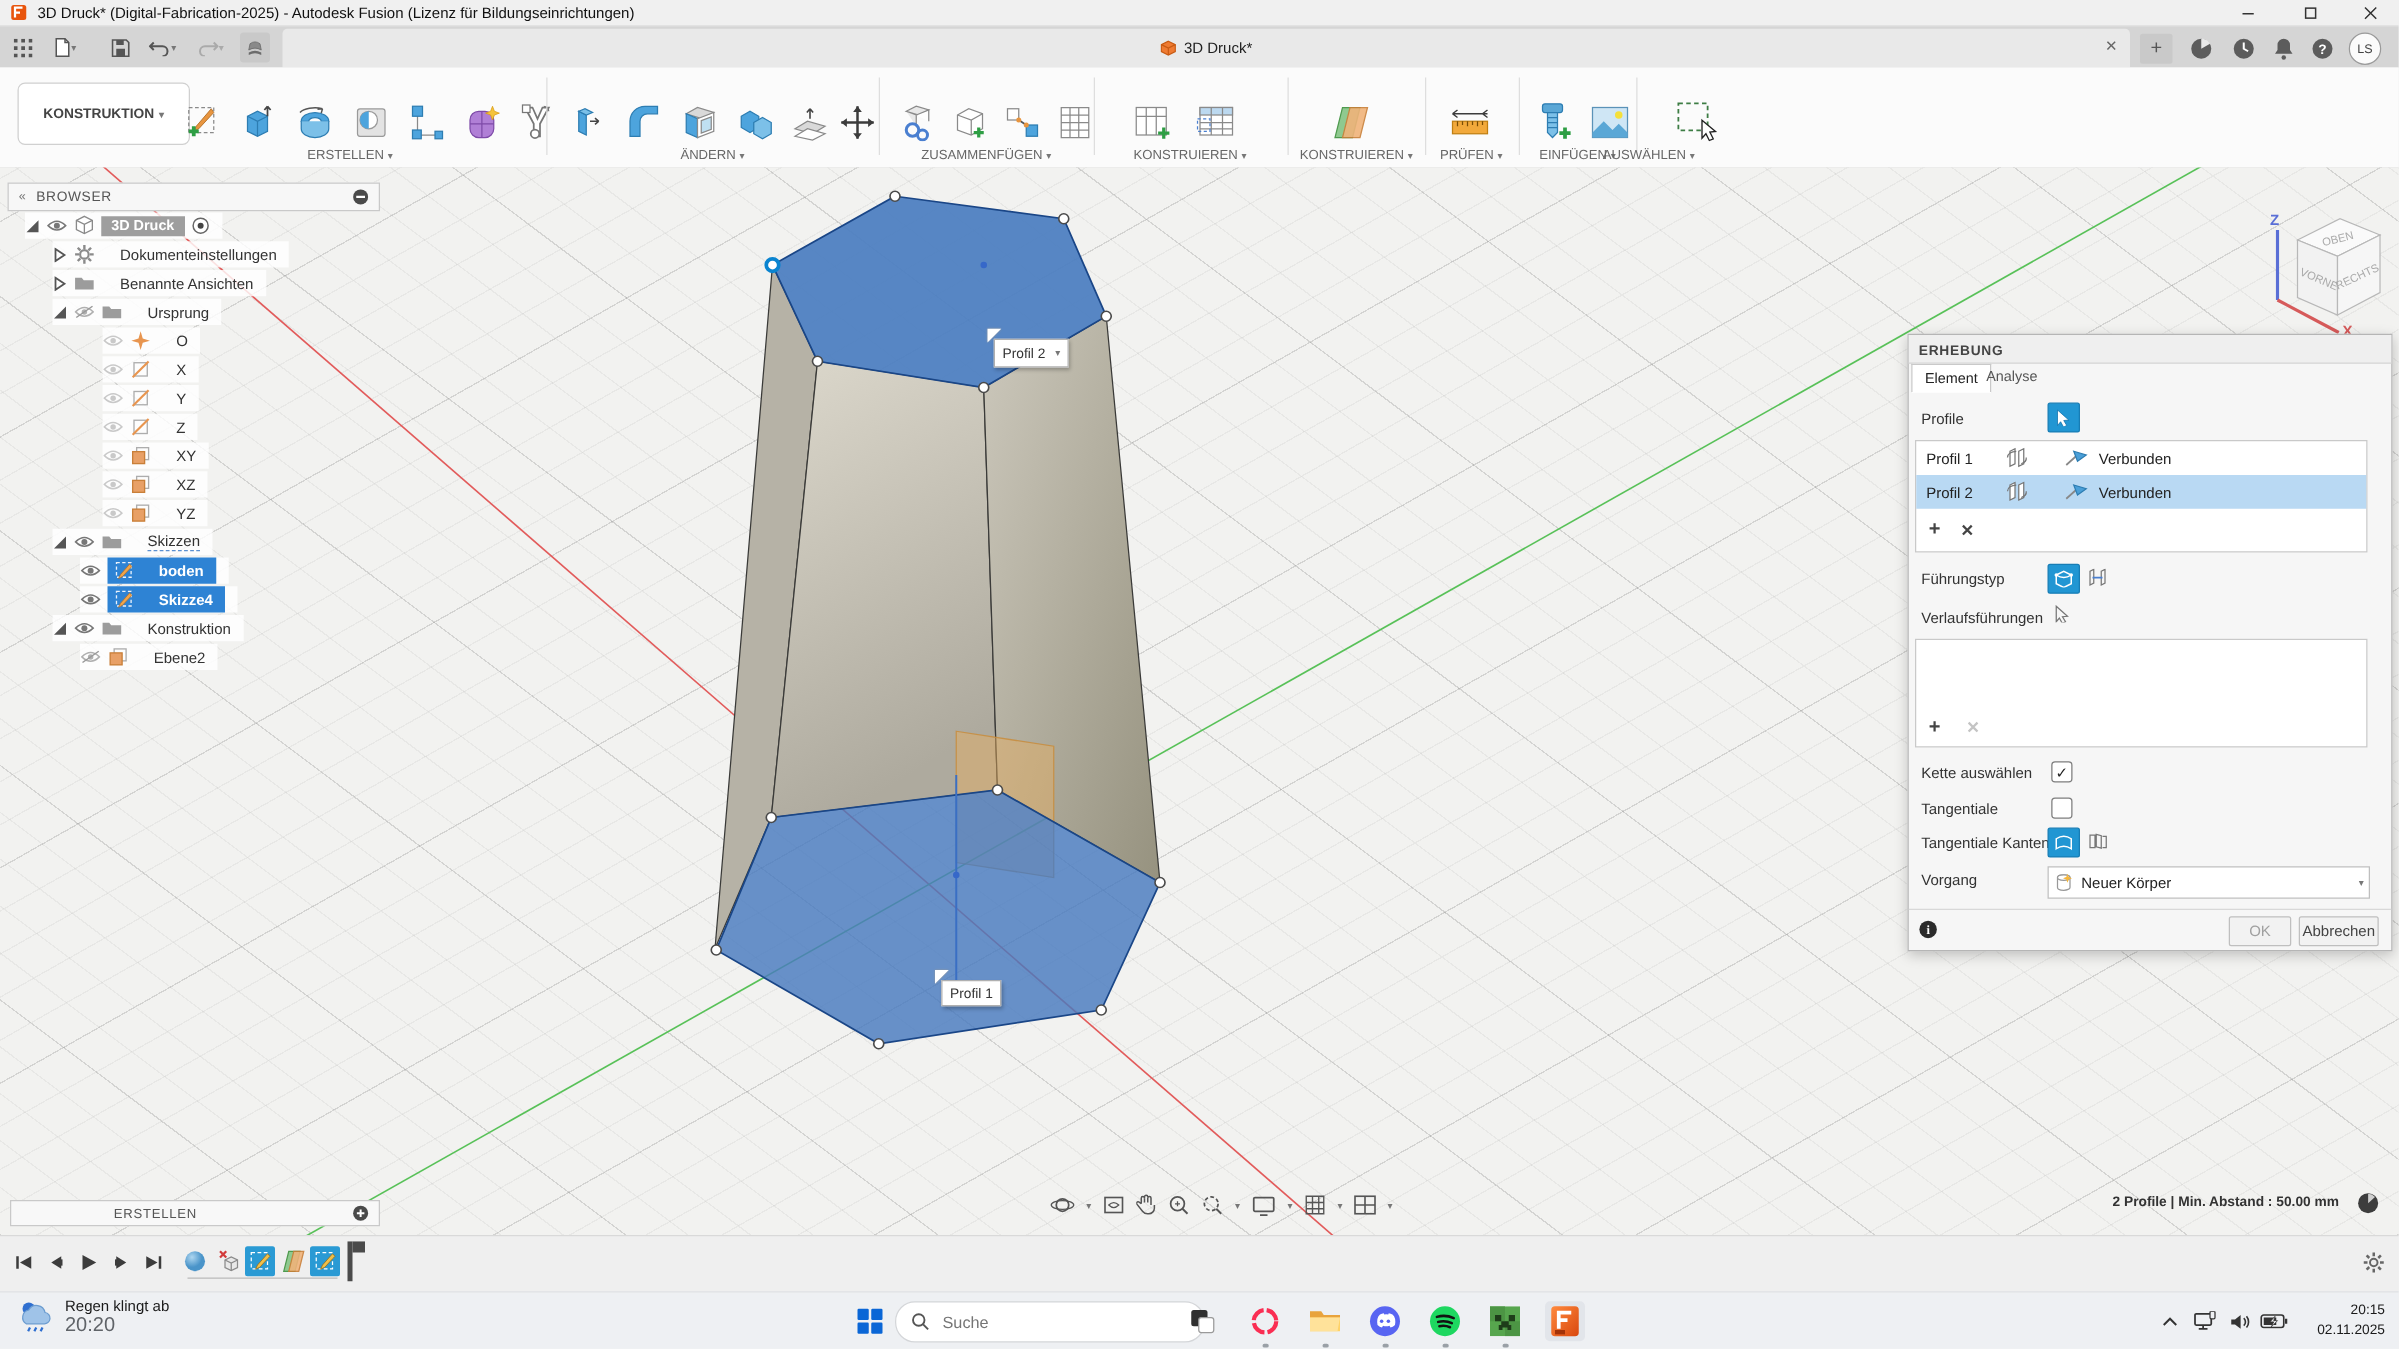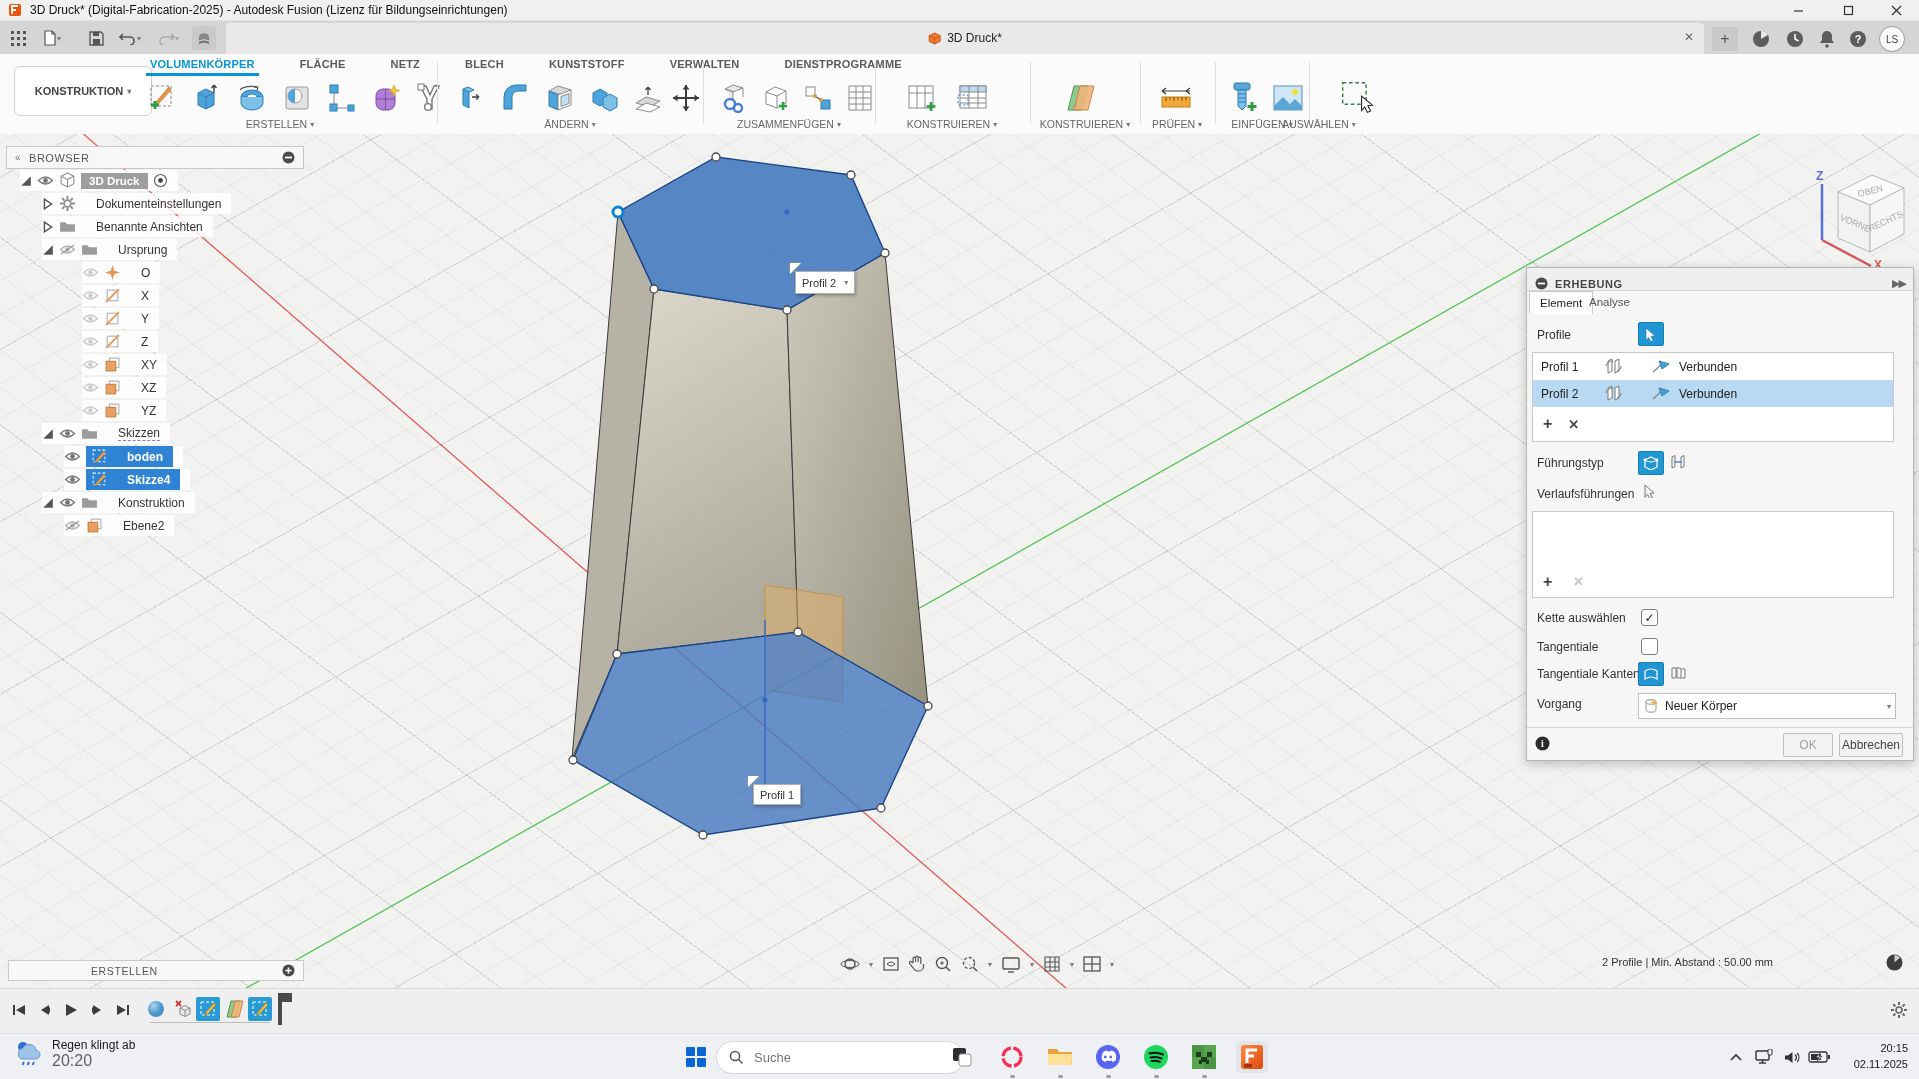--- a/index.html
+++ b/index.html
@@ -48,40 +48,40 @@
   .trowbg{display:inline-flex;align-items:center;background:rgba(255,255,255,.82);height:21px;padding-right:10px;gap:5px;}
   .tlabel{font-size:12px;color:#333;white-space:nowrap;margin-left:15px;}
   .sel-gray{background:#9e9e9e;color:#fff;font-weight:bold;padding:2px 8px;font-size:11.5px;}
   .sel-blue{background:#2e83d4;display:inline-flex;align-items:center;gap:5px;padding:2px 10px 2px 4px;}
   .sel-blue .tlabel{color:#fff;font-weight:bold;}
   .exp{width:12px;height:12px;flex:0 0 12px;}
   .eye{width:17px;flex:0 0 17px;}
   .ticon{width:17px;flex:0 0 17px;}
   
   #dialog{left:1526px;top:133px;width:386px;height:492px;background:#f6f6f6;border:1px solid #b5b5b5;box-shadow:0 3px 10px rgba(0,0,0,.22);font-size:12px;}
-  #dlg-header{height:22px;background:#efefef;border-bottom:1px solid #d5d5d5;display:flex;align-items:flex-end;padding:0 8px;gap:7px;}
+  #dlg-header{height:22px;background:#efefef;border-bottom:1px solid #d5d5d5;display:flex;align-items:flex-start;padding:0 8px;gap:7px;flex-direction:column;}
   #dlg-header .dtitle{font-size:11px;font-weight:bold;color:#444;letter-spacing:.6px;flex:1;}
   .dtab{position:absolute;top:23px;height:21px;padding:0 10px;font-size:11.5px;display:flex;align-items:center;color:#555;}
   .dtab.active{background:#fff;border:1px solid #c9c9c9;border-bottom:1px solid #fff;color:#222;}
   .dlbl{position:absolute;left:10px;font-size:12px;color:#333;}
   .bluebtn{background:#2196d3;border:1px solid #177db5;border-radius:2px;width:24px;height:22px;display:flex;align-items:center;justify-content:center;}
   .ghostbtn{width:24px;height:22px;display:flex;align-items:center;justify-content:center;}
   #ptable{position:absolute;left:5px;top:84px;width:360px;height:88px;background:#fff;border:1px solid #c9c9c9;}
   .prow{height:27px;display:flex;align-items:center;font-size:12px;color:#222;}
   .prow.sel{background:#b9d9f3;}
   .prow .pname{width:62px;padding-left:8px;}
   .prow .picon{width:48px;display:flex;justify-content:flex-start;}
   .prow .statico{width:28px;}
   #dlg-footer{position:absolute;left:0;top:459px;width:100%;height:32px;border-top:1px solid #d8d8d8;}
   .dbtn{position:absolute;top:5px;height:22px;background:#f2f2f2;border:1px solid #bfbfbf;border-radius:2px;font-size:12px;display:flex;align-items:center;justify-content:center;}
   .chk{position:absolute;width:15px;height:15px;border:1.5px solid #7d7d7d;border-radius:3px;background:#fff;font-size:12px;color:#222;display:flex;align-items:center;justify-content:center;line-height:1;}
   #vorgang{position:absolute;left:111px;top:425px;width:248px;height:24px;background:#fff;border:1px solid #bfbfbf;display:flex;align-items:center;gap:6px;padding:0 4px;font-size:12px;color:#222;}
   
   #navbar{left:840px;top:818px;height:24px;display:flex;align-items:center;gap:9px;color:#555;}
-  #selinfo{left:1602px;top:822px;font-size:11px;font-weight:normal;color:#333;white-space:nowrap;}
+  #selinfo{left:1690px;top:822px;font-size:11px;font-weight:bold;color:#333;white-space:nowrap;}
   #comments{left:8px;top:826px;width:294px;height:19px;background:#f8f8f8;border:1px solid #c9c9c9;display:flex;align-items:center;font-size:10.5px;color:#555;letter-spacing:.6px;}
   
   #timeline{left:0;top:988px;width:1919px;height:45px;background:#efefef;border-top:1px solid #d9d9d9;}
   .pbtn{position:absolute;top:10px;width:22px;height:22px;display:flex;align-items:center;justify-content:center;color:#3c3c3c;}
   .fitem{position:absolute;top:8px;width:24px;height:24px;display:flex;align-items:center;justify-content:center;}
   .fitem.sel{background:#2a9ad4;border-radius:2px;}
   
   #taskbar{left:0;top:1033px;width:1919px;height:46px;background:#eef0f3;border-top:1px solid #dfe1e4;}
   #weather{position:absolute;left:14px;top:4px;display:flex;align-items:center;gap:8px;}
   #weather .t1{font-size:12px;color:#1a1a1a;}
@@ -202,29 +202,20 @@
         <text x="9" y="13" font-size="11" font-family="Liberation Sans" fill="#fff" text-anchor="middle" font-weight="bold">?</text>
       </svg>
     </span>
   <span id="avatar">LS</span>
 </div>
 
 <div class="abs" id="ribbon">
   <div id="konstruktion-btn">
     <span>KONSTRUKTION</span>
       <span class="caret">▾</span>
-  </div>
-  <div id="rtabs">
-    <span class="rtab active">VOLUMENKÖRPER</span>
-    <span class="rtab">FLÄCHE</span>
-    <span class="rtab">NETZ</span>
-    <span class="rtab">BLECH</span>
-    <span class="rtab">KUNSTSTOFF</span>
-    <span class="rtab">VERWALTEN</span>
-    <span class="rtab">DIENSTPROGRAMME</span>
   </div>
 
   <span class="ric" style="left:144px">
       <svg width="30" height="30" viewBox="0 0 30 30">
         <rect x="4" y="3" width="20" height="20" fill="none" stroke="#8a8a8a" stroke-dasharray="3 2"></rect>
         <path d="M22 4 L10 18 l-2 4 4-2 L24 7 Z" fill="#e8953f" stroke="#b06a20" stroke-width=".7"></path>
         <path d="M8 18 v8 M4 22 h8" stroke="#2e9e44" stroke-width="3"></path>
       </svg>
     </span>
   <span class="ric" style="left:189px">

